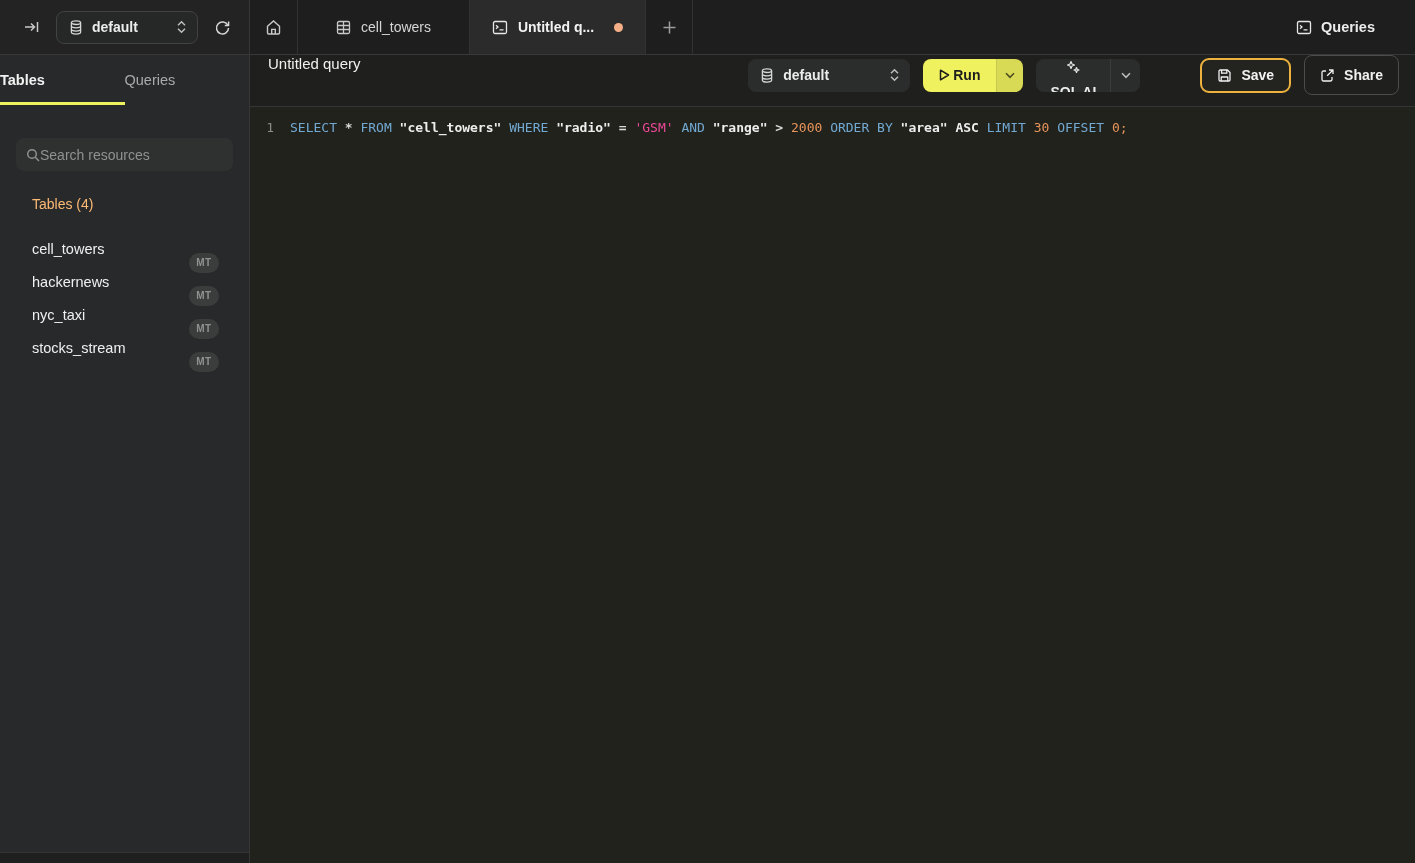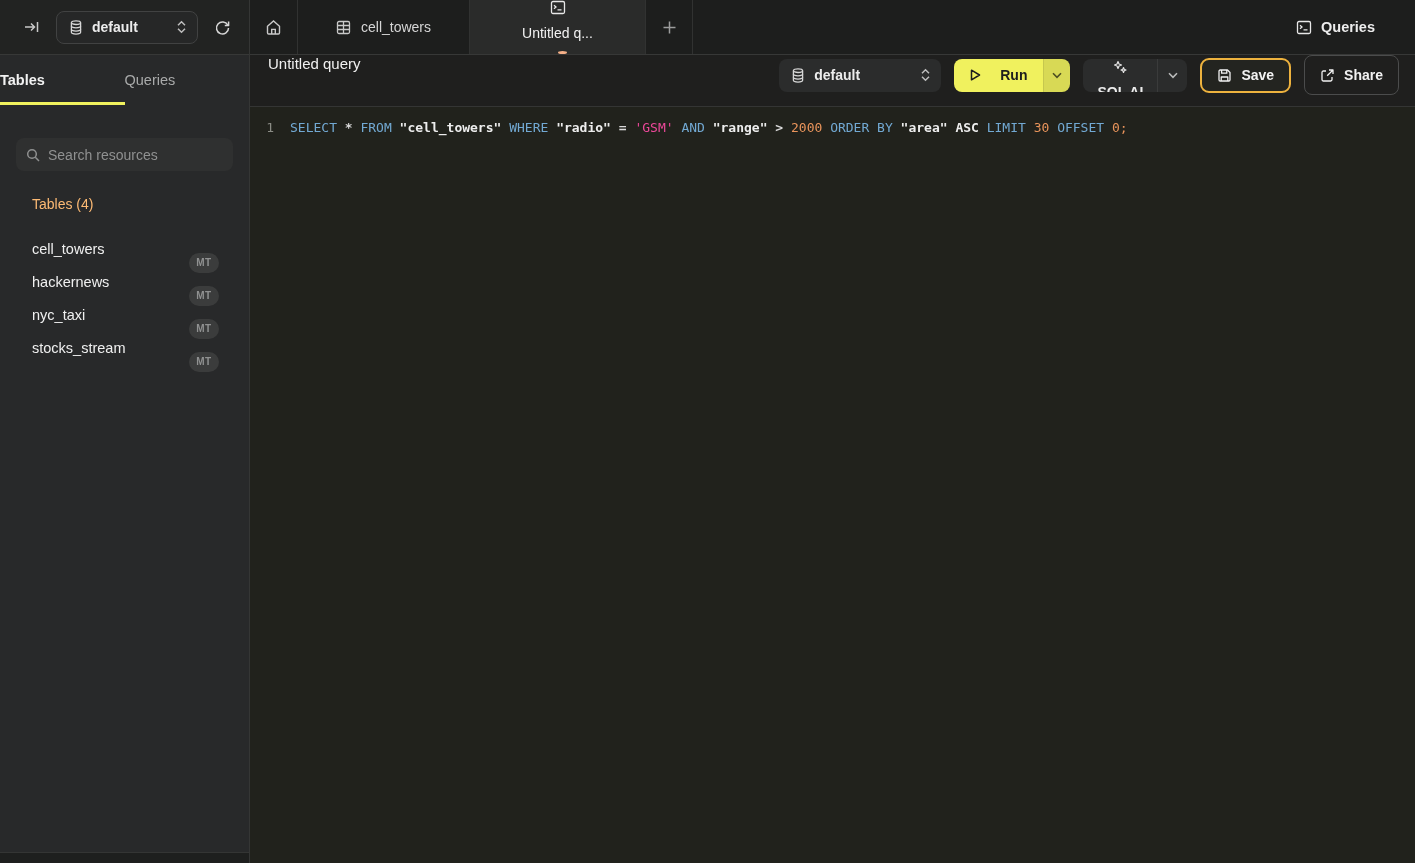--- a/index.html
+++ b/index.html
@@ -30,71 +30,71 @@
   .sb-tab.active { color:#f2f2f2; font-weight:600; }
   .sb-tab.active::after { content:""; position:absolute; left:0; right:0; bottom:0;
     height:3px; background:#f0f15e; }
 
   
   .sb-body { flex:1; padding:17px 16px; display:flex; flex-direction:column; }
   .new-table-btn { height:33px; background:#f0f15e; color:#1d1e1d; border:none; border-radius:6px;
     font-size:14px; font-weight:600; display:flex; align-items:center; justify-content:center;
     gap:8px; cursor:pointer; font-family:inherit; }
   .search-box { margin-top:16px; height:33px; background:#2f3030; border-radius:8px;
-    display:flex; align-items:center; gap:8px; padding:0 10px; }
+    display:flex; align-items:center; padding:0 10px; }
   .search-box input { background:transparent; border:none; outline:none; color:#e5e5e5;
     font-size:14px; width:100%; font-family:inherit; }
   .search-box input::placeholder { color:#909191; }
   .sb-section-label { margin:25px 0 20px 16px; font-size:14px; color:#fdba74; }
   .table-item { height:33px; display:flex; align-items:center; padding:0 14px 0 16px;
     border-radius:6px; cursor:pointer; }
   .table-item .name { font-size:14.5px; color:#f0f0f0; }
   .badge { margin-left:auto; min-width:30px; height:20px; padding:0 7px; border-radius:10px;
     background:#3b3c3c; color:#909191; font-size:10px; font-weight:700; letter-spacing:.5px;
     display:flex; align-items:center; justify-content:center;margin-top:28px; }
   .sb-bottom-bar { flex:0 0 11px; background:#1e1f1e; border-top:1px solid #343534; margin-top:auto; }
 
   
   .tabstrip { height:55px; flex:0 0 55px; background:#1d1e1d; border-bottom:1px solid #373837;
     display:flex; align-items:stretch; }
   .ts-tab { display:flex; align-items:center; justify-content:center; gap:10px; cursor:pointer;
     border:none; border-right:1px solid #313231; background:transparent; color:#d6d6d6;
     font-size:14px; font-family:inherit; }
   .ts-tab.home { width:48px; }
   .ts-tab.table-tab { width:172px; }
-  .ts-tab.active { background:#2a2b2a; color:#f2f2f2; font-weight:400; width:176px;flex-direction:column; }
+  .ts-tab.active { background:#2a2b2a; color:#f2f2f2; font-weight:700; width:176px; }
   .dirty-dot { width:9px; height:9px; border-radius:50%; background:#f5b088; margin-left:10px; }
   .ts-plus { width:47px; display:flex; align-items:center; justify-content:center;
     border:none; border-right:1px solid #313231; background:transparent; color:#9b9c9c; cursor:pointer; }
   .ts-right { margin-left:auto; display:flex; align-items:center; padding-right:40px; }
   .queries-btn { display:flex; align-items:center; gap:9px; background:none; border:none;
     color:#ececec; font-size:14.5px; font-weight:600; cursor:pointer; font-family:inherit; }
 
   
   .toolbar { height:52px; flex:0 0 52px; background:#1f1f1e; border-bottom:1px solid #343534;
     display:flex; align-items:flex-start; padding:0 16px 0 18px; }
   .qtitle { font-size:15px; color:#f0f0f0; }
   .tb-right { margin-left:auto; display:flex; align-items:center; gap:13px; }
   .tb-db-select { height:33px; width:162px; background:#2b2c2c; border:none; border-radius:8px;
     display:flex; align-items:center; gap:9px; padding:0 10px 0 12px; color:#ececec;
     font-size:14px; font-weight:600; cursor:pointer; font-family:inherit; }
   .tb-db-select .lbl { flex:1; text-align:left; }
   .run-group { display:flex; height:33px; border-radius:8px; overflow:hidden; }
-  .run-main { display:flex; align-items:center; gap:18px; background:#f0f15e; border:none;
+  .run-main { display:flex; align-items:center; gap:2px; background:#f0f15e; border:none;
     color:#1d1e1d; font-size:14px; font-weight:600; padding:0 16px 0 14px; cursor:pointer; font-family:inherit; }
   .run-caret { width:27px; background:#d8d955; border:none; border-left:1px solid #c6c74e;
     display:flex; align-items:center; justify-content:center; color:#4e4f22; cursor:pointer; }
   .sqlai-group { display:flex; height:33px; border-radius:8px; overflow:hidden; background:#2b2c2c; }
   .sqlai-main { display:flex; align-items:center; gap:9px; background:transparent; border:none;
     color:#ececec; font-size:14px; font-weight:600; padding:0 14px; cursor:pointer; font-family:inherit;flex-direction:column; }
   .sqlai-caret { width:30px; background:transparent; border:none; border-left:1px solid #3a3b3b;
     display:flex; align-items:center; justify-content:center; color:#b9baba; cursor:pointer; }
   .save-btn { height:35px; display:flex; align-items:center; gap:9px; padding:0 15px;
     background:#232420; border:2px solid #edb23e; border-radius:9px; color:#f2f2f2;
-    font-size:14px; font-weight:600; cursor:pointer; font-family:inherit; }
+    font-size:14px; font-weight:600; cursor:pointer; font-family:inherit;margin-left:47px; }
   .share-btn { height:40px; display:flex; align-items:center; gap:9px; padding:0 15px;
     background:transparent; border:1px solid #4b4c4c; border-radius:8px; color:#f2f2f2;
     font-size:14px; font-weight:600; cursor:pointer; font-family:inherit; }
 
   
   .editor { flex:1; background:#21221c; padding-top:11px; cursor:text; }
   .code-row { display:flex; align-items:flex-start; line-height:20px;
     font-family:"DejaVu Sans Mono", monospace; font-size:13px; }
   .gutter { width:24px; flex:0 0 24px; text-align:right; color:#8b8c85; padding-left:0; }
   .code-content { padding-left:16px; white-space:pre; }

